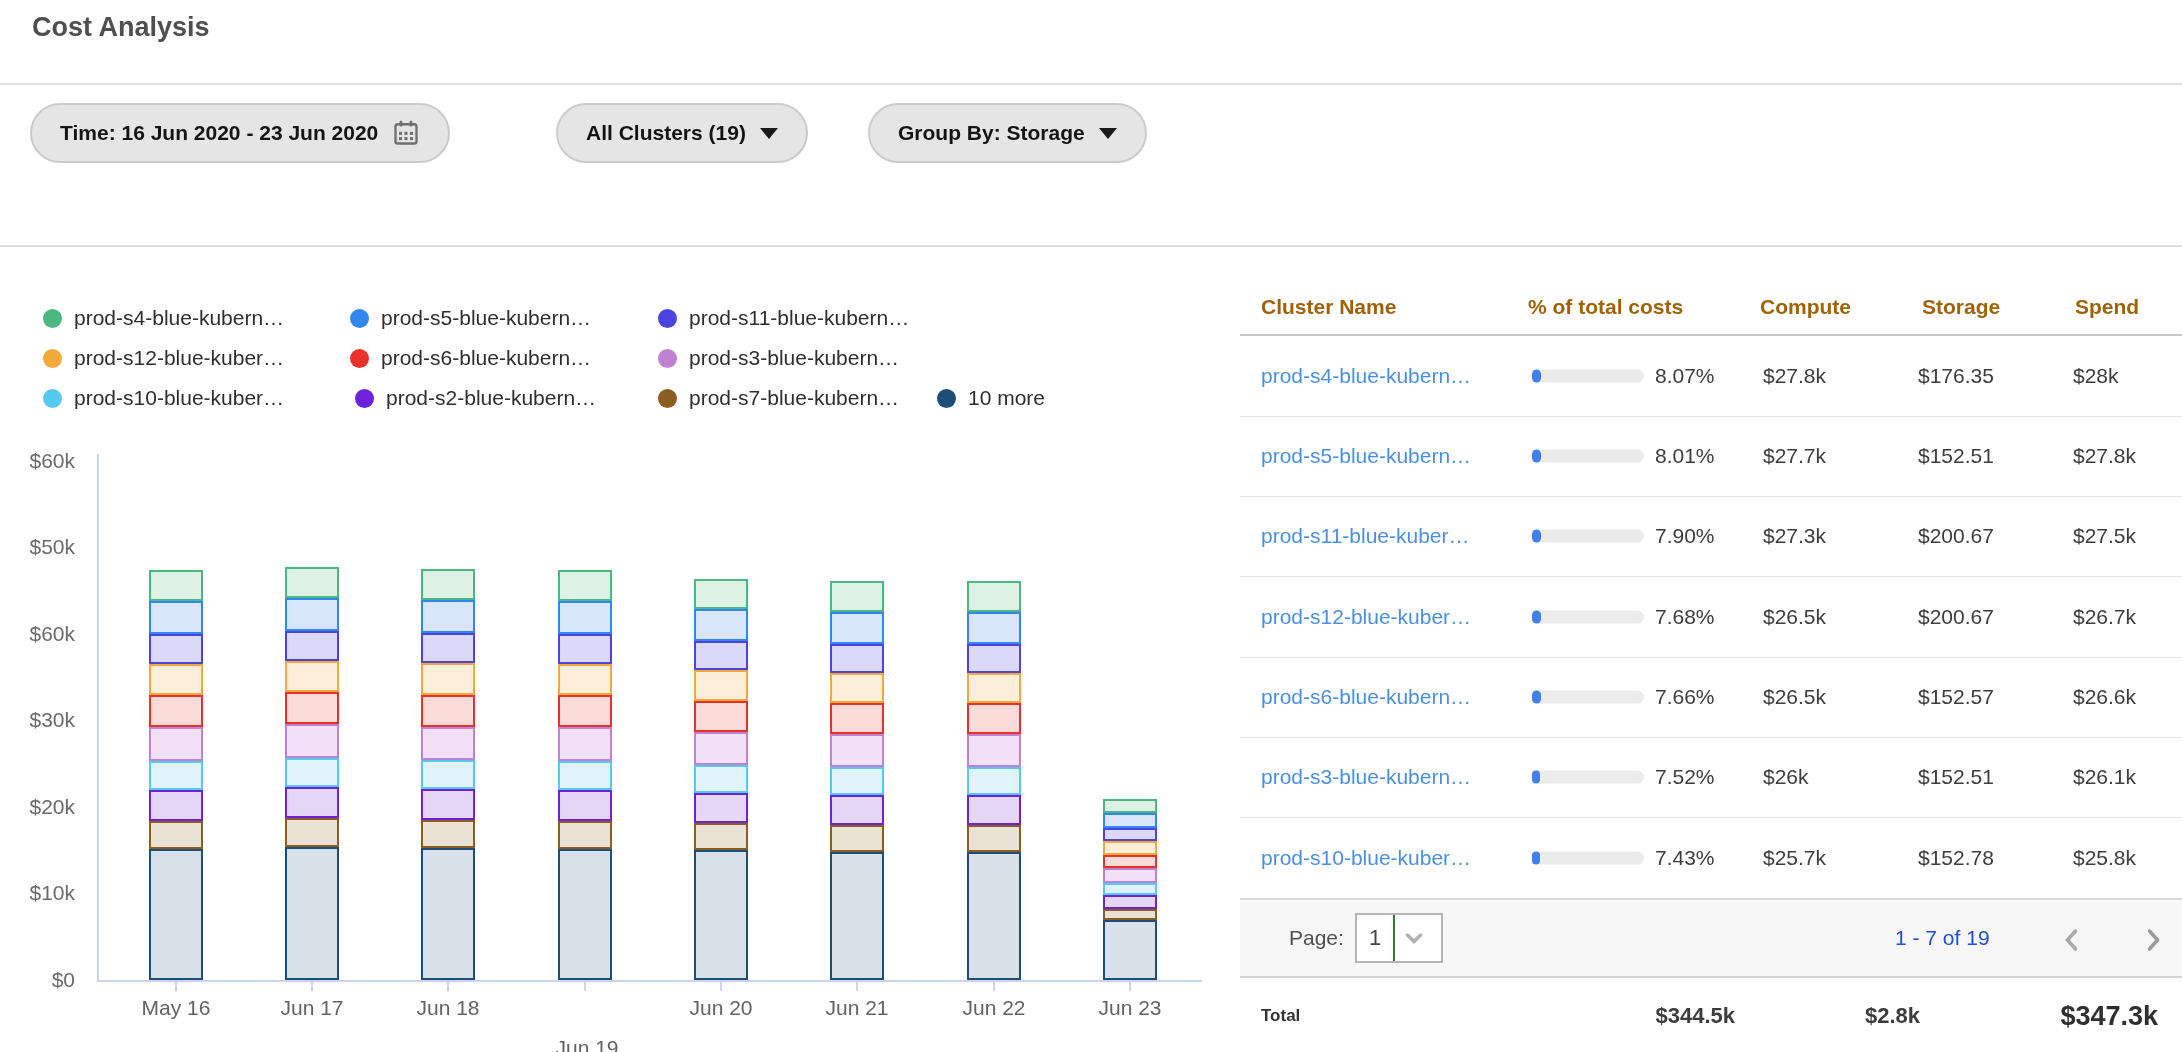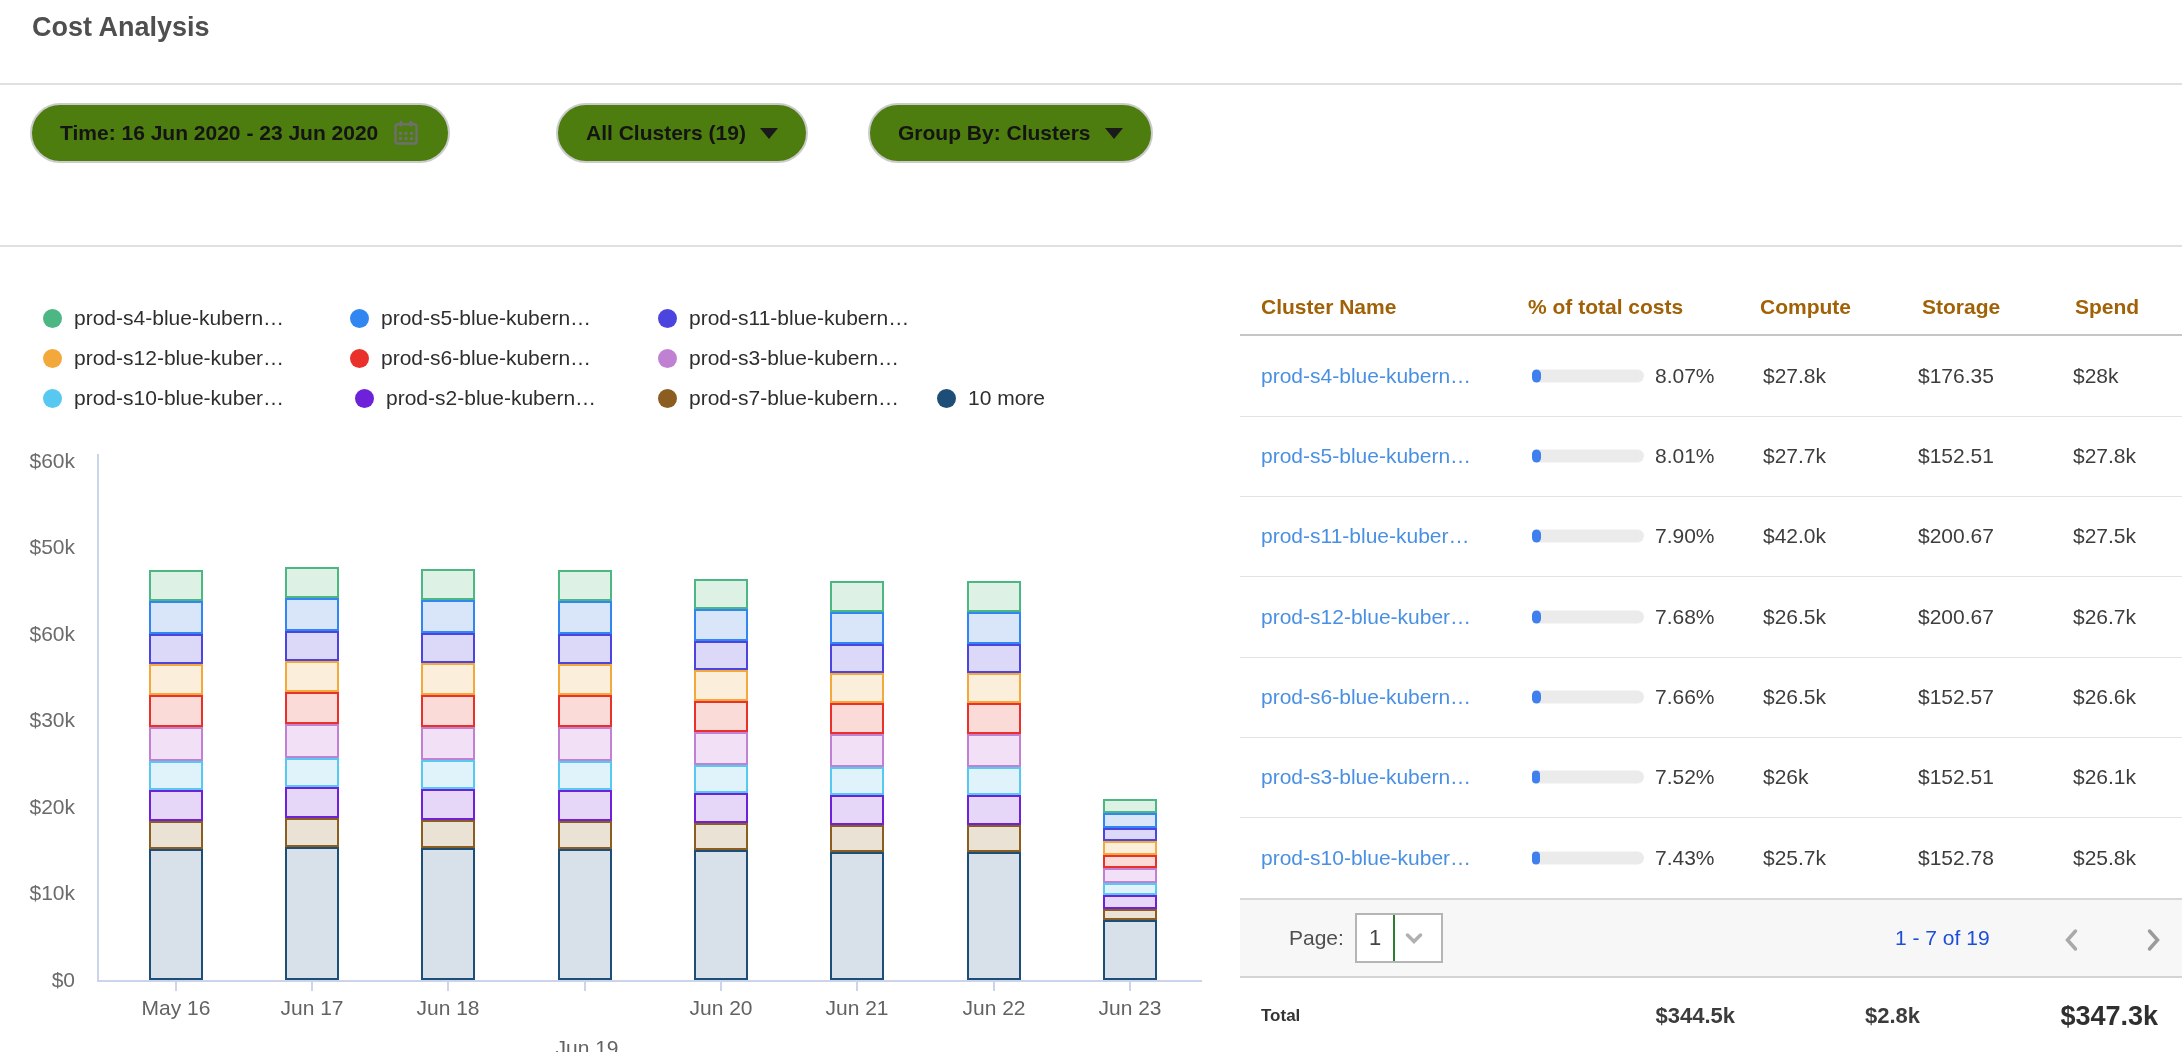--- a/index.html
+++ b/index.html
@@ -4,21 +4,21 @@
 <style>
   html,body{margin:0;padding:0;background:#fff;}
   body{font-family:"Liberation Sans",sans-serif;color:#333;}
   #root{position:relative;width:2182px;height:1052px;background:#fff;overflow:hidden;}
 
   .hdivider{position:absolute;left:0;width:2182px;height:2px;background:#e0e0e0;}
 
   #page-title{position:absolute;left:32px;top:12px;font-size:27px;font-weight:600;color:#4f4f4f;}
 
   .pill{position:absolute;top:103px;height:56px;border:2px solid #cbcbcb;border-radius:30px;
-        display:inline-flex;align-items:center;gap:14px;padding:0 28px;background:#4d7c0f;cursor:pointer;}
+        display:inline-flex;align-items:center;gap:14px;padding:0 28px;background:#e5e5e5;cursor:pointer;}
   .pill .plabel{font-size:21px;font-weight:700;color:#141414;white-space:nowrap;}
   .caret{width:0;height:0;border-left:9px solid transparent;border-right:9px solid transparent;border-top:11px solid #1a1a1a;}
 
   
   .legend-item{position:absolute;display:flex;align-items:center;gap:12px;height:34px;cursor:pointer;}
   .legend-dot{width:19px;height:19px;border-radius:50%;background:#999;flex:0 0 auto;}
   .legend-label{font-size:21px;color:#2e2e2e;white-space:nowrap;}
 
   
   #chart{position:absolute;left:0;top:440px;width:1235px;height:612px;}
@@ -84,21 +84,21 @@
           <rect x="10.7" y="15.5" width="2.6" height="2.6" fill="#6f6f6f"></rect>
           <rect x="15.4" y="15.5" width="2.6" height="2.6" fill="#6f6f6f"></rect>
       </svg>
     </span>
   </div>
   <div class="pill" style="left:556px">
     <span class="plabel">All Clusters (19)</span>
     <span class="caret"></span>
   </div>
   <div class="pill" style="left:868px">
-    <span class="plabel">Group By: Clusters</span>
+    <span class="plabel">Group By: Storage</span>
     <span class="caret"></span>
   </div>
 
   <div class="hdivider" style="top:245px"></div>
 
   <div id="legend">
     <div class="legend-item" style="left:43px;top:301px">
         <span class="legend-dot" style="background: rgb(76, 183, 130);"></span>
         <span class="legend-label">prod-s4-blue-kubern…</span>
       </div>
@@ -277,21 +277,21 @@
     <span class="ccompute">$27.7k</span>
     <span class="cstorage">$152.51</span>
     <span class="cspend">$27.8k</span>
   </div>
   <div class="trow" style="top:496px">
     <a class="cname">prod-s11-blue-kuber…</a>
     <div class="ptrack">
         <div class="pfill" style="width: 9px;"></div>
       </div>
     <span class="pct">7.90%</span>
-    <span class="ccompute">$42.0k</span>
+    <span class="ccompute">$27.3k</span>
     <span class="cstorage">$200.67</span>
     <span class="cspend">$27.5k</span>
   </div>
   <div class="trow" style="top:577px">
     <a class="cname">prod-s12-blue-kuber…</a>
     <div class="ptrack">
         <div class="pfill" style="width: 9px;"></div>
       </div>
     <span class="pct">7.68%</span>
     <span class="ccompute">$26.5k</span>

